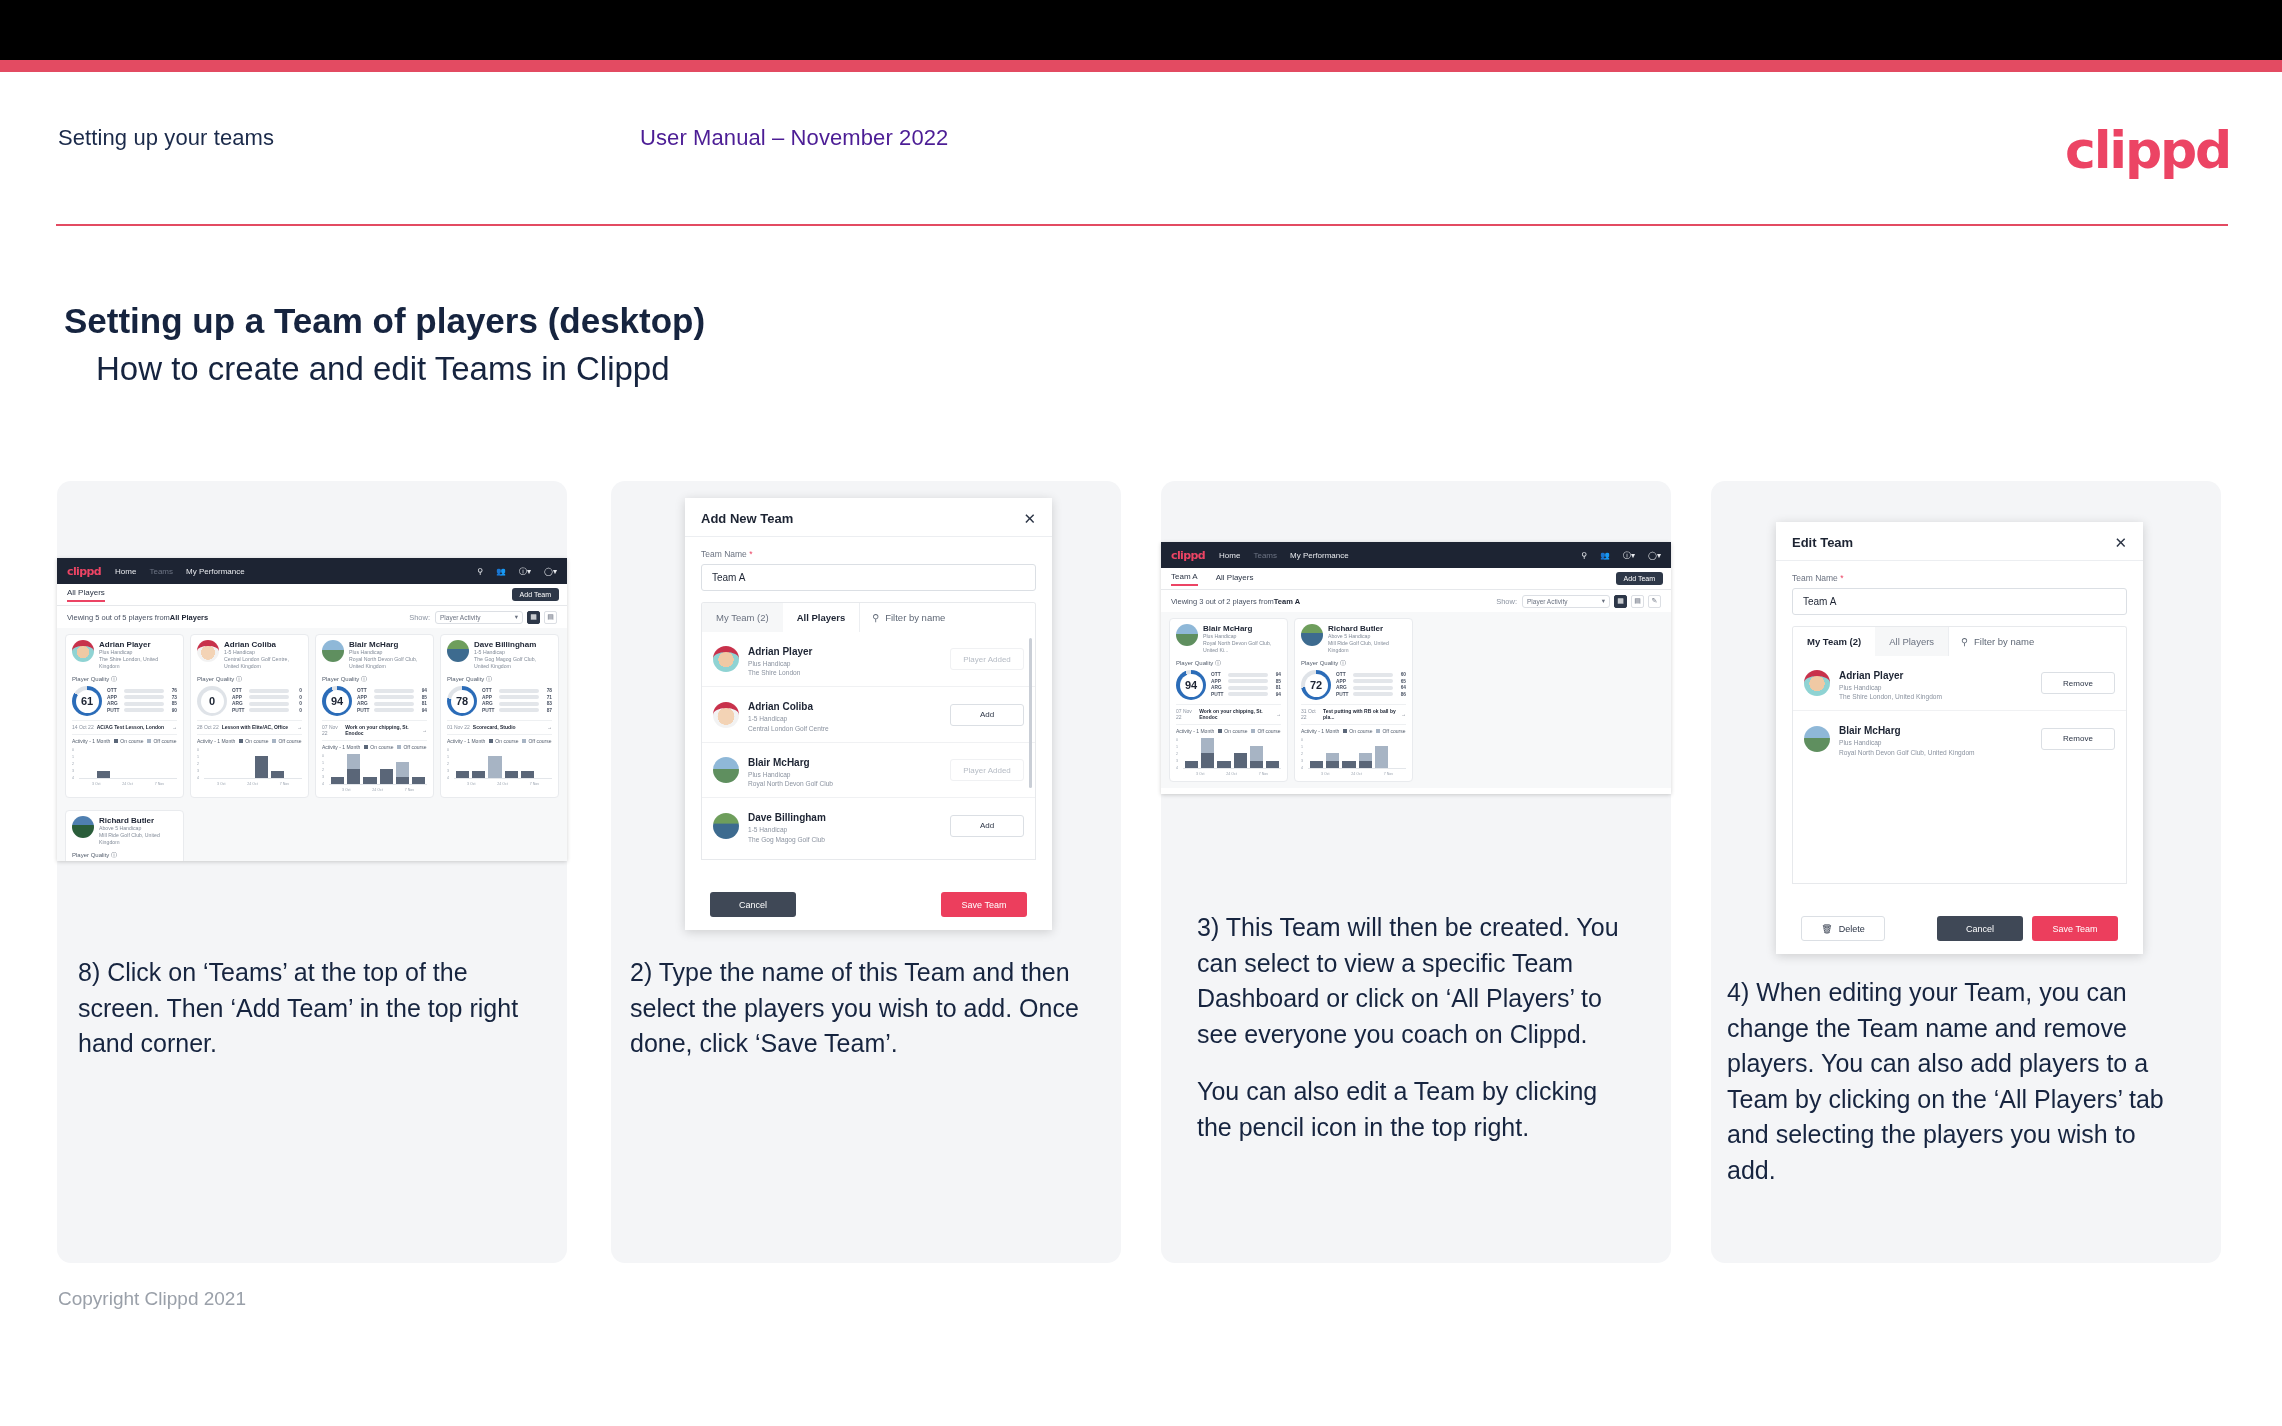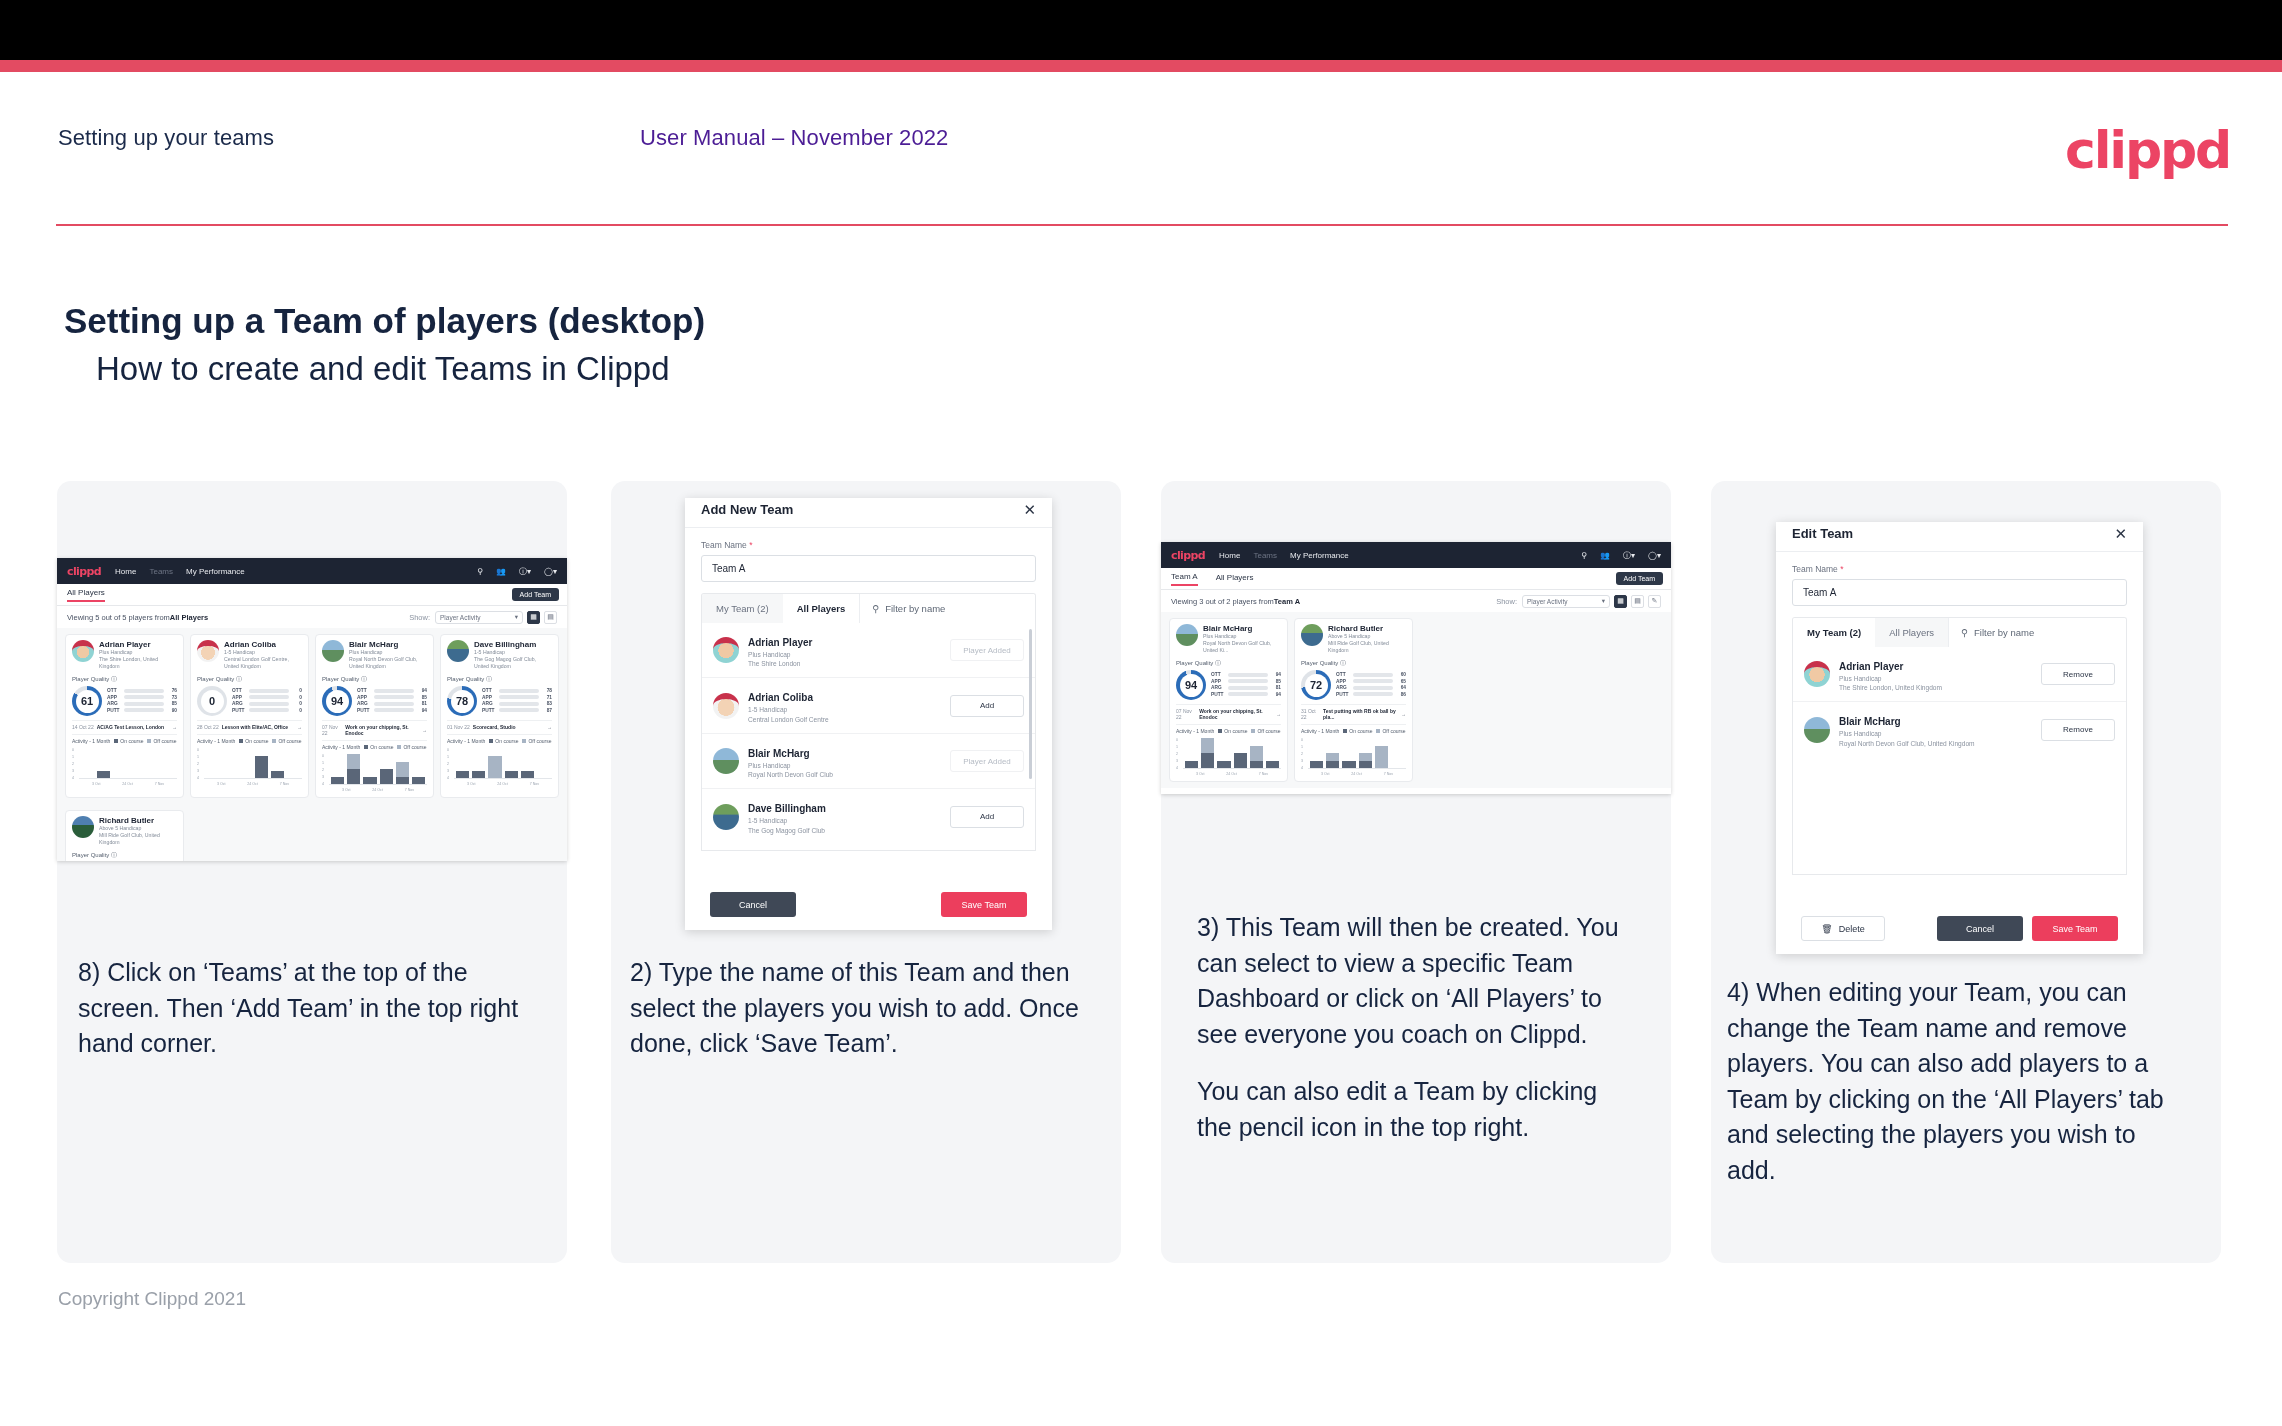--- a/index.html
+++ b/index.html
@@ -114,21 +114,21 @@
   .cb { flex:1; display:flex; flex-direction:column; justify-content:flex-end; }
   .cb .lo { background:#5a6678; } .cb .hi { background:#a7b4c4; }
   .ytick { position:absolute; left:0; font-size:3.6px; color:#9aa3af; }
   .xticks { position:absolute; left:9px; right:2px; bottom:0; display:flex;
             justify-content:space-around; font-size:3.6px; color:#9aa3af;}
 
   
   .dlg { position:absolute; background:#fff; box-shadow:0 2px 10px rgba(0,0,0,.16); }
   .dlg2 { left:685px;  top:498px; width:367px; height:432px; }
   .dlg4 { left:1776px; top:522px; width:367px; height:432px; }
-  .dlg-hd { display:flex; align-items:center; padding:4px 16px 10px; border-bottom:1px solid #eceef1;}
+  .dlg-hd { display:flex; align-items:center; padding:13px 16px 10px; border-bottom:1px solid #eceef1;}
   .dlg-title { font-size:13px; font-weight:bold; color:#1d2433; }
   .dlg-x { margin-left:auto; font-size:15px; color:#2b3445; line-height:1; }
   .dlg-body { padding:12px 16px 0; }
   .fld-label { font-size:8.5px; color:#6b7280; margin-bottom:5px;}
   .fld-label .req { color:#ec4464; }
   .fld-input { height:27px; border:1px solid #dbdfe4; border-radius:3px; display:flex;
                align-items:center; padding:0 10px; font-size:10px; color:#1d2433; }
   .tabs { display:flex; align-items:stretch; margin-top:11px; border:1px solid #e7e9ec;
           border-bottom:none; border-radius:3px 3px 0 0; overflow:hidden; }
   .tab { font-size:9.5px; padding:9px 14px; color:#6b7280; background:#f6f7f8; white-space:nowrap;}

